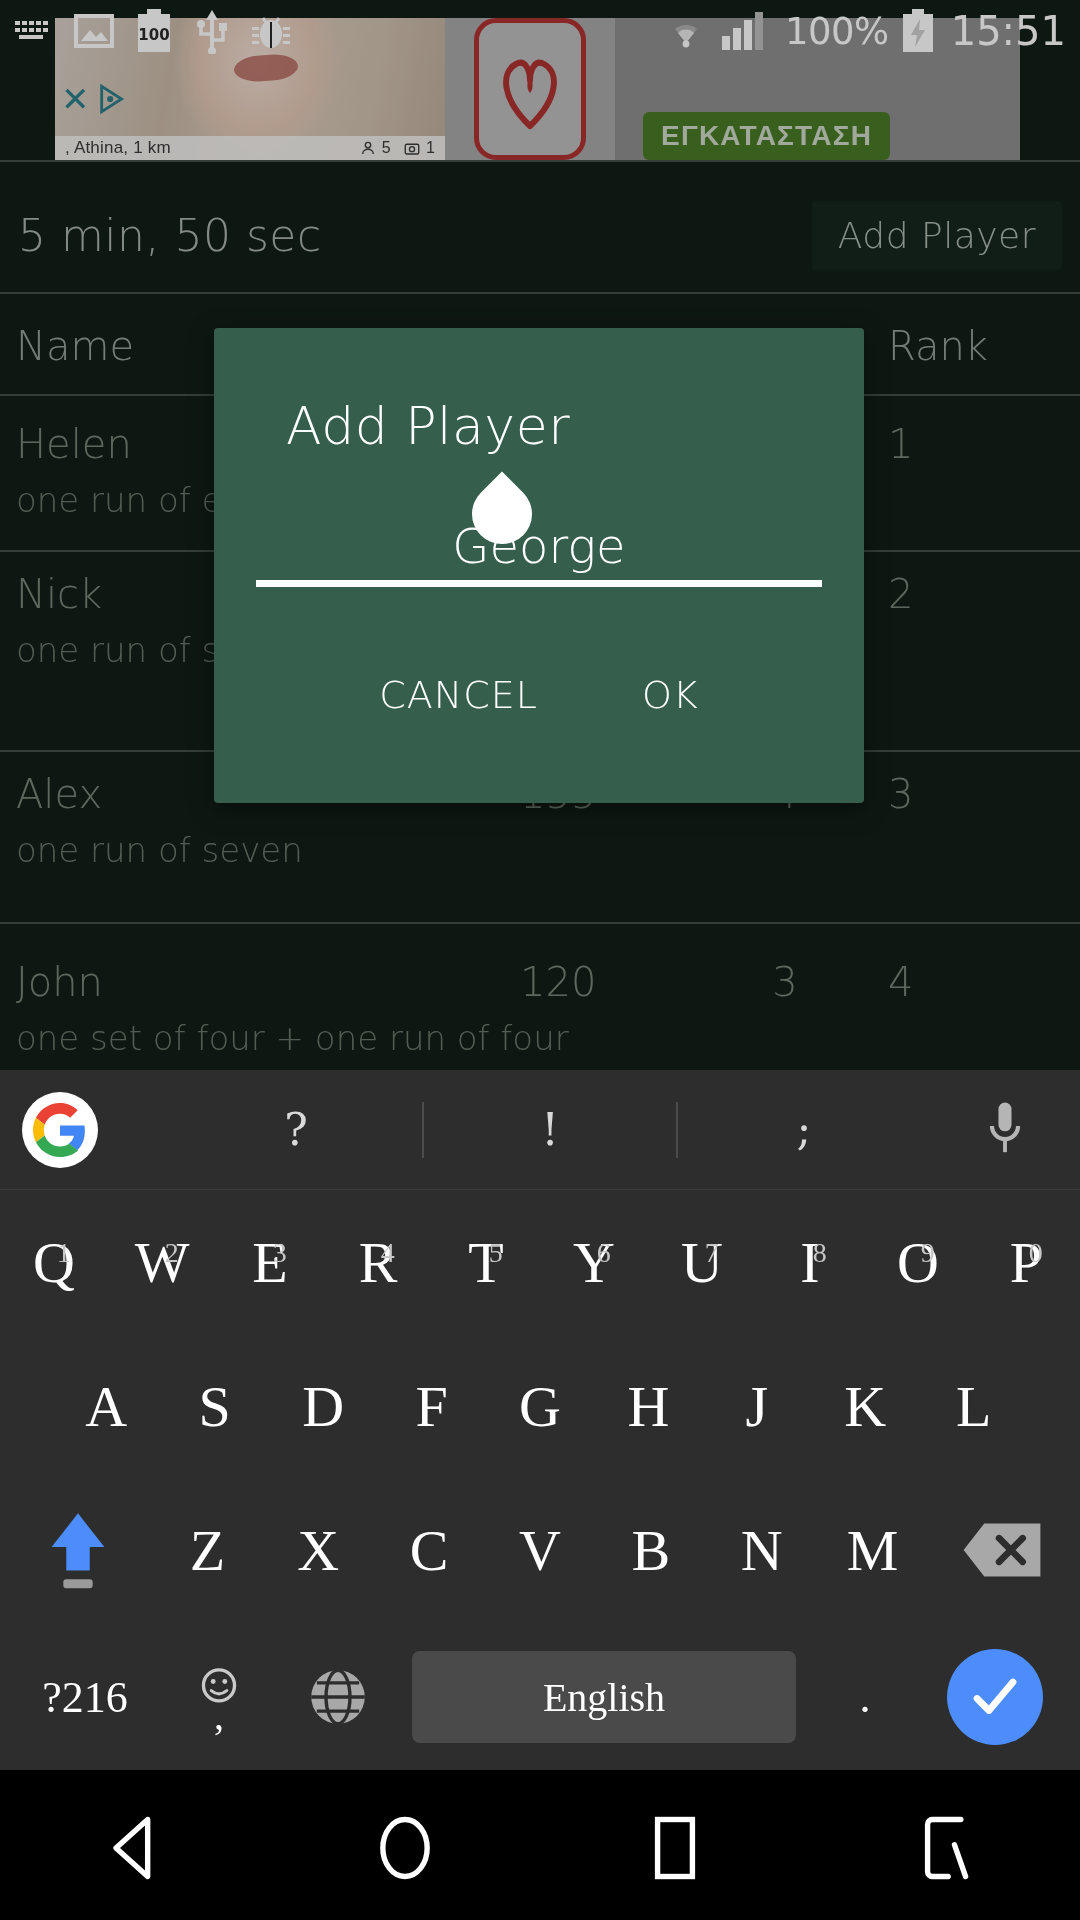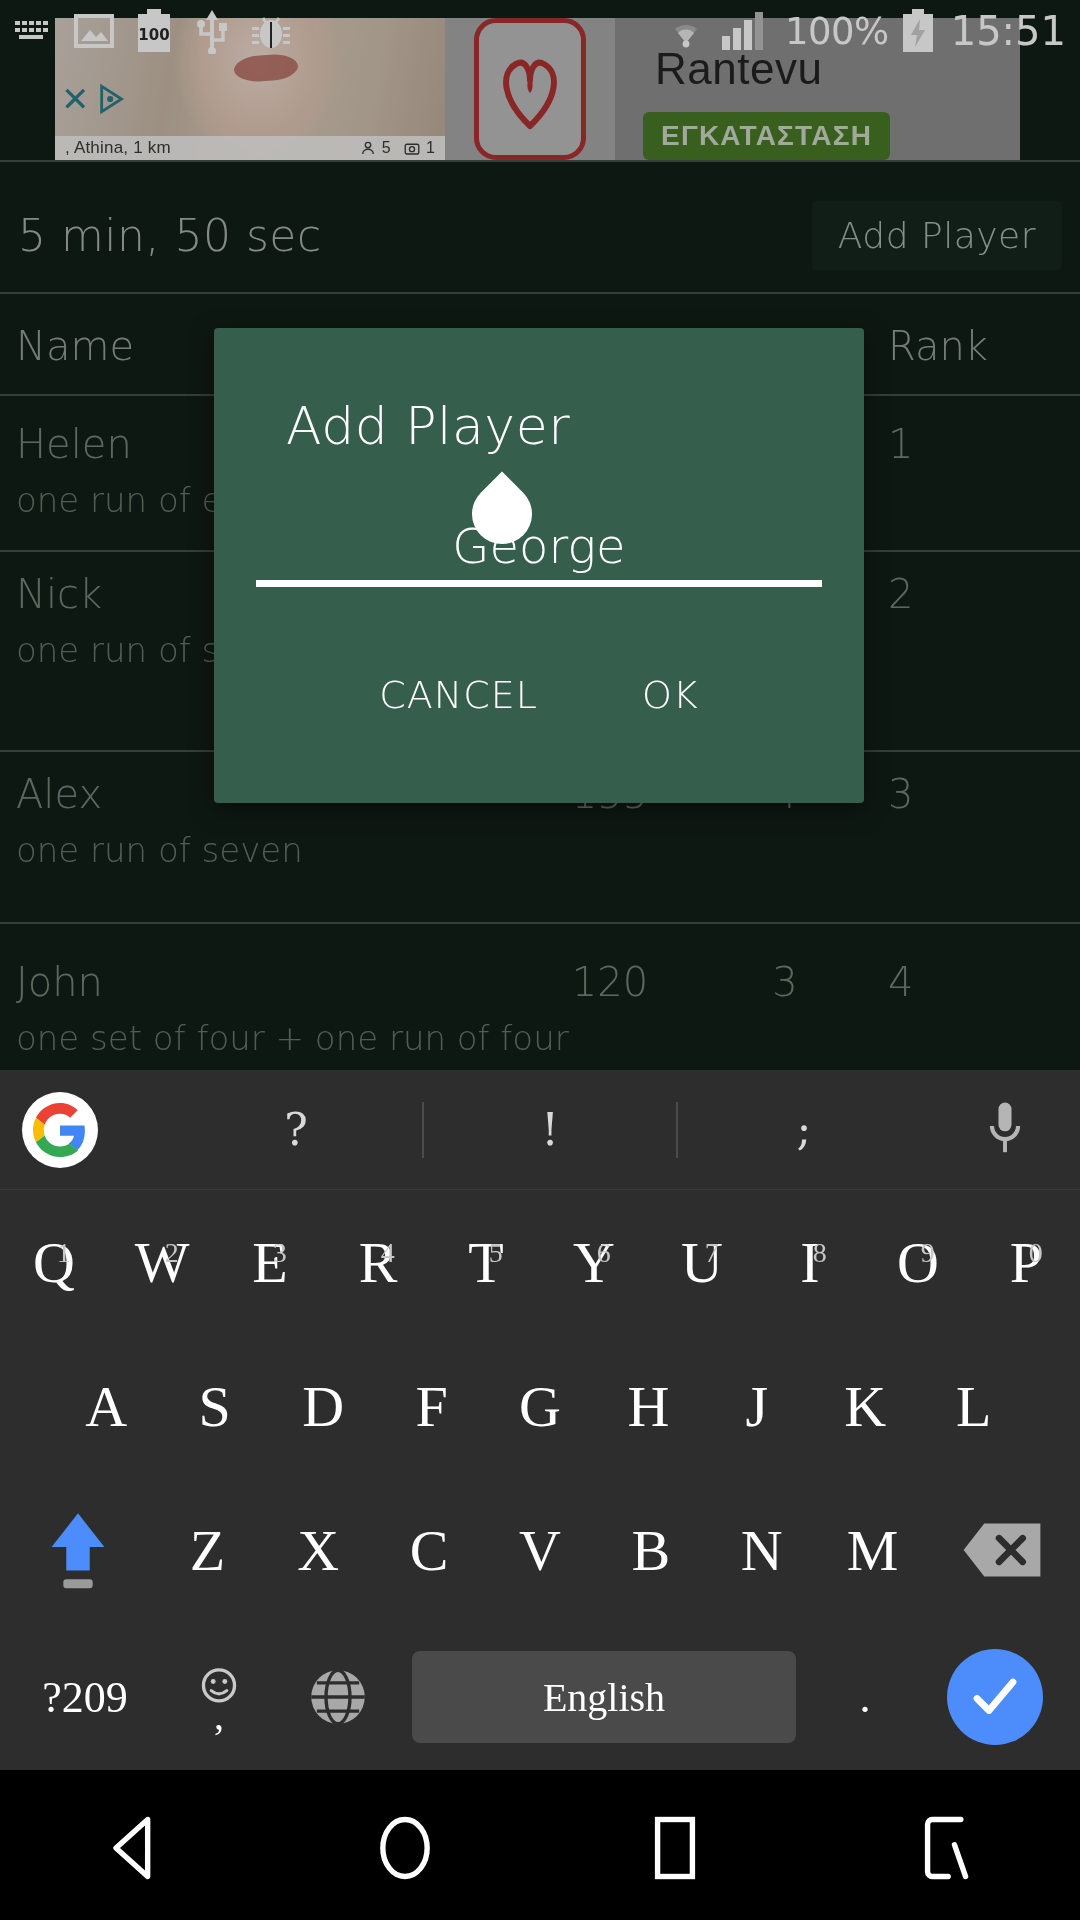--- a/index.html
+++ b/index.html
@@ -91,21 +91,21 @@
     white-space:nowrap;
   }
 
   
   .tbl-head {
     position:absolute; left:0; top:300px; width:1080px; height:92px;
     display:flex; align-items:center; color:#b9c5bb; font-size:40px;
     font-family:"DejaVu Sans", sans-serif; font-weight:300; opacity:.78;
   }
   .col-name { width:520px; padding-left:16px; }
-  .col-pts  { width:180px; text-align:center; }
+  .col-pts  { width:180px; }
   .col-sh   { width:170px; text-align:center; }
   .col-rank { width:180px; text-align:left; padding-left:18px;}
 
   .row {
     position:absolute; left:0; width:1080px; height:148px;
     color:#9fae9f; font-family:"DejaVu Sans", sans-serif; font-weight:300;
   }
   .row .line1 { display:flex; align-items:center; height:84px; font-size:40px; opacity:.72; }
   .row .line2 {
     position:absolute; left:16px; top:78px; font-size:34px; opacity:.62; white-space:nowrap;
@@ -235,21 +235,20 @@
     <div class="ad-icon-wrap">
       <div class="ad-icon">
         <svg width="78" height="86" viewBox="0 0 78 86">
           <path d="M39 80 C10 52 10 26 25 18 C34 13 39 24 39 34 C39 24 44 13 53 18 C68 26 68 52 39 80 Z" fill="none" stroke="#b03232" stroke-width="6" stroke-linejoin="round"></path>
           <path d="M39 30 C35 36 36 44 39 47 C42 44 43 36 39 30 Z" fill="#b03232"></path>
         </svg>
       </div>
     </div>
 
     <div class="ad-right">
-      <div class="ad-title">Rantevu</div>
       <div class="ad-cta">ΕΓΚΑΤΑΣΤΑΣΗ</div>
     </div>
   </div>
 
   <div class="statusbar">
     <div class="sb-left">
       <span class="sb-ico">
         <svg width="40" height="28" viewBox="0 0 40 28">
           <g fill="#fff">
             <rect x="1" y="4" width="5" height="4"></rect>
@@ -535,21 +534,21 @@
         </div>
       <div class="k-back">
         <svg width="84" height="62" viewBox="0 0 56 42">
           <path d="M16 3 L54 3 L54 39 L16 39 L2 21 Z" fill="#a8a8a8"></path>
           <path d="M26 13 L42 29 M42 13 L26 29" stroke="#2d2d2d" stroke-width="4.5" stroke-linecap="round"></path>
         </svg>
       </div>
     </div>
 
     <div class="kb-row r4">
-      <div class="k-sym">?209</div>
+      <div class="k-sym">?216</div>
       <div class="k-emoji">
         <svg width="44" height="44" viewBox="0 0 34 34">
           <circle cx="17" cy="15" r="12" fill="none" stroke="#c9c9c9" stroke-width="2.6"></circle>
           <circle cx="12.5" cy="12" r="1.9" fill="#c9c9c9"></circle>
           <circle cx="21.5" cy="12" r="1.9" fill="#c9c9c9"></circle>
           <path d="M11 19 Q17 24 23 19" fill="none" stroke="#c9c9c9" stroke-width="2.4" stroke-linecap="round"></path>
         </svg>
         <span style="color:#fff;font-size:40px;font-family:'Liberation Serif',serif;line-height:.6;margin-top:-6px">,</span>
       </div>
       <div class="k-globe">

